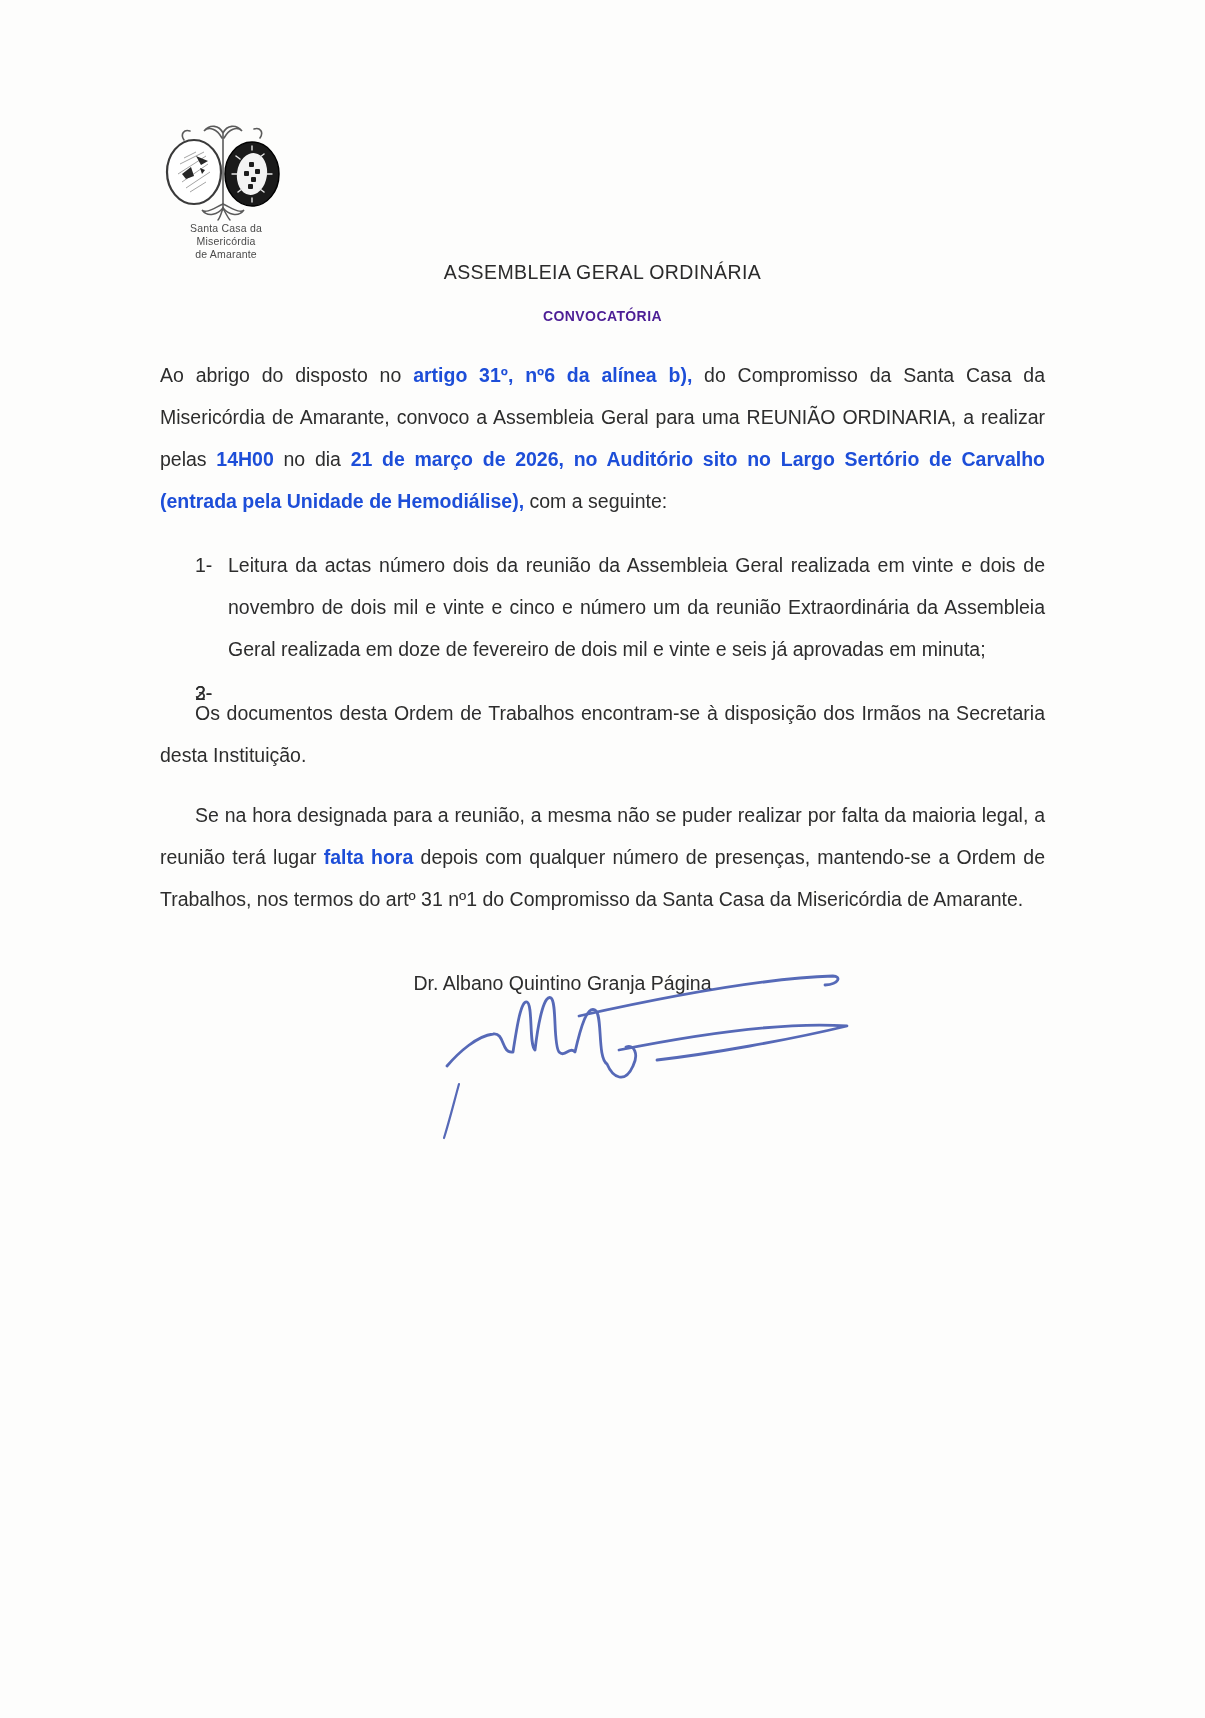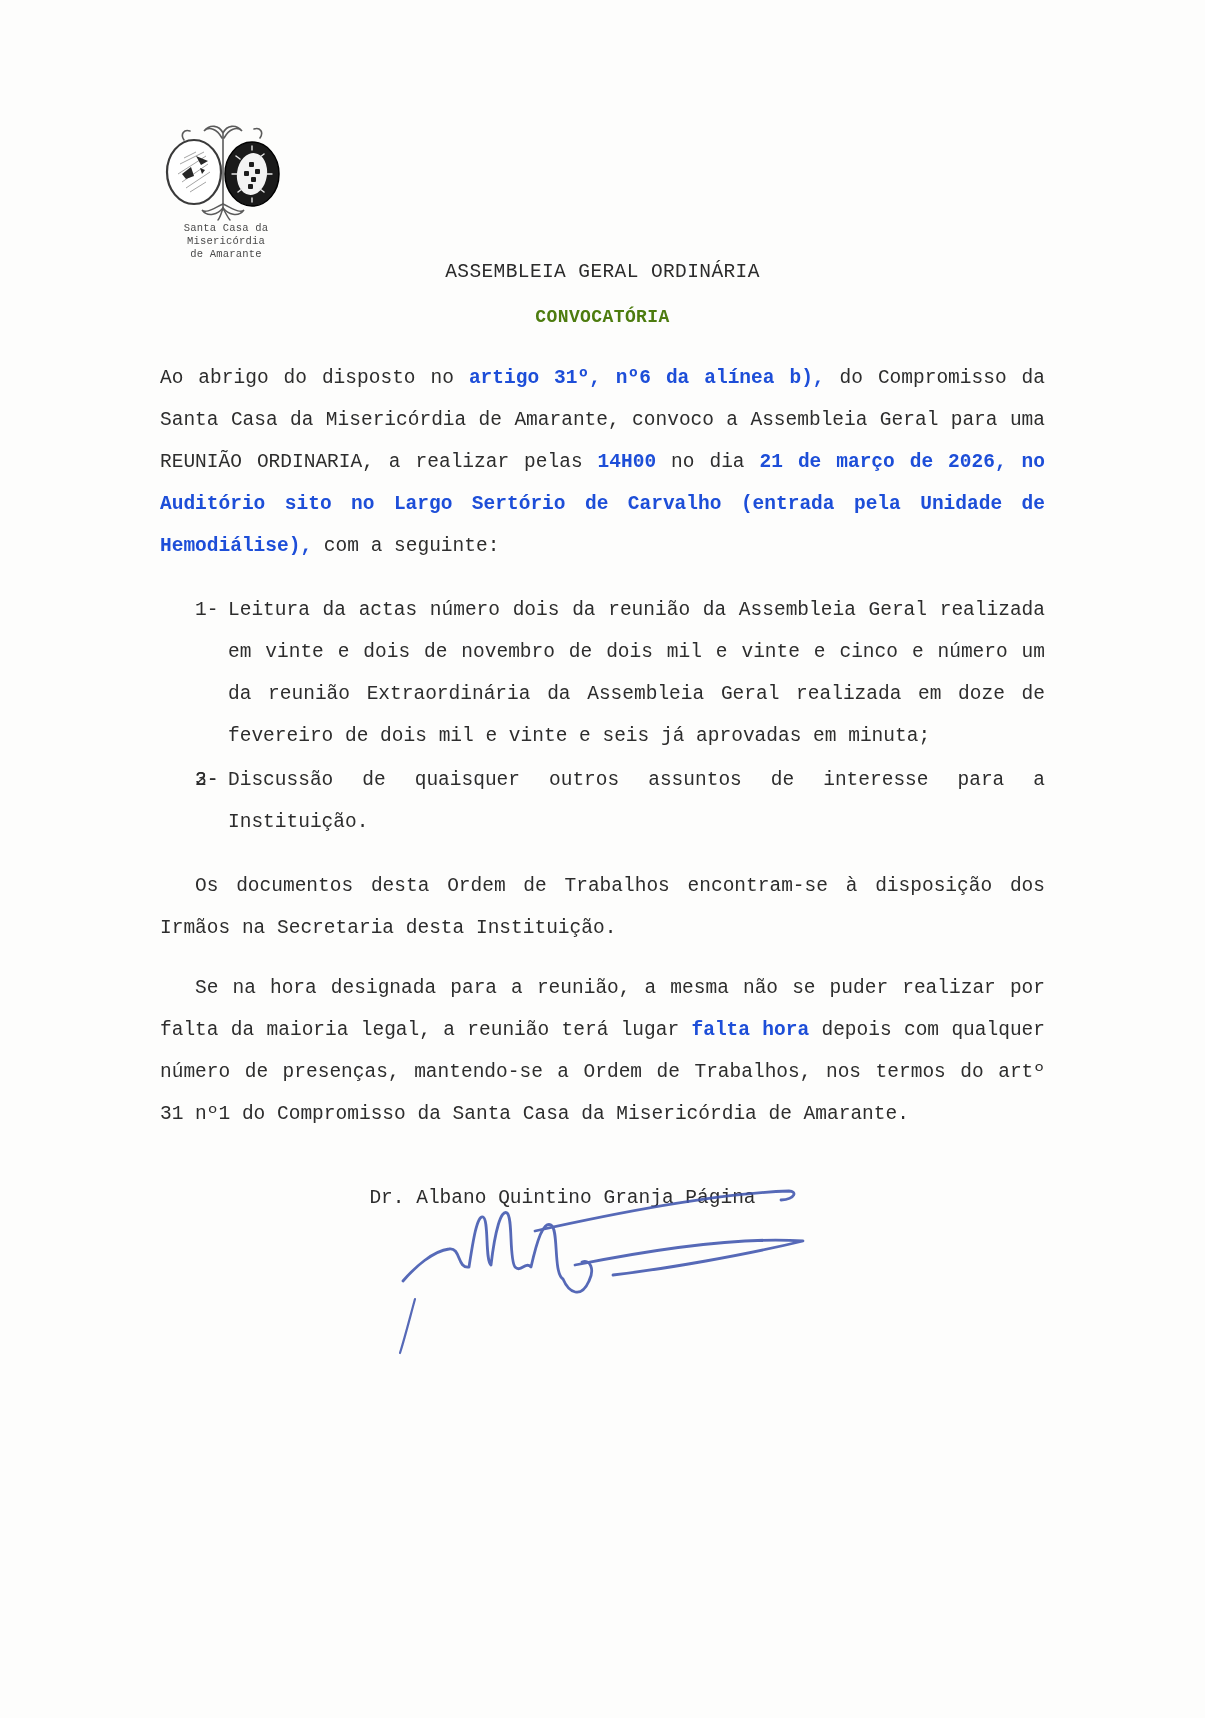--- a/index.html
+++ b/index.html
@@ -1,34 +1,34 @@
 <!DOCTYPE html>
 <html lang="pt"><head>
 <meta charset="utf-8">
 <style>
   html,body{margin:0;padding:0;background:#fdfdfc;}
   .page{
     position:relative;
     width:1205px;height:1492px;
     background:#fdfdfc;
-    font-family:Liberation Mono, monospace;
+    font-family:Liberation Sans, sans-serif;
     color:#2d2d2d;
     overflow:hidden;
   }
   .content{padding:0 160px;}
   b{font-weight:700;color:#1d4ed8;}
 
   
   .logo-wrap{margin:122px 0 0 0;width:132px;text-align:center;}
   .logo-svg{display:block;margin:0 auto;}
   .logo-caption{font-size:10.5px;line-height:13px;color:#4a4a4a;letter-spacing:.2px;}
 
   
   .doc-title{text-align:center;font-size:19.5px;letter-spacing:.4px;color:#2b2b2b;}
-  .doc-subtitle{margin-top:24px;text-align:center;font-size:18px;font-weight:700;letter-spacing:.4px;color:#4d7c0f;}
+  .doc-subtitle{margin-top:24px;text-align:center;font-size:14px;font-weight:700;letter-spacing:.4px;color:#4c1d95;}
 
   
   .bodytext{font-size:19.5px;line-height:42px;text-align:justify;}
   .intro{margin-top:30px;}
   .order-heading{margin-top:46px;text-align:center;font-size:19.5px;letter-spacing:.3px;}
   .order-list{margin-top:22px;}
   .order-item{position:relative;padding-left:68px;margin-bottom:2px;}
   .order-item .marker{position:absolute;left:35px;top:0;}
   .para-indent{text-indent:35px;}
   .para-documents{margin-top:22px;}
@@ -117,21 +117,20 @@
     <div class="order-list">
       <div class="bodytext order-item">
         <span class="marker">1-</span>
         <span><span>Leitura da actas número dois da reunião da Assembleia Geral realizada em vinte e dois de novembro de dois mil e vinte e cinco e número um da reunião Extraordinária da Assembleia Geral realizada em doze de fevereiro de dois mil e vinte e seis já aprovadas em minuta;</span></span>
       </div>
       <div class="bodytext order-item">
         <span class="marker">2-</span>
       </div>
       <div class="bodytext order-item">
         <span class="marker">3-</span>
-        <span><span>Discussão de quaisquer outros assuntos de interesse para a Instituição.</span></span>
       </div>
     </div>
 
     <div class="bodytext para-indent para-documents"><span>Os documentos desta Ordem de Trabalhos encontram-se à disposição dos Irmãos na Secretaria desta Instituição.</span></div>
     <div class="bodytext para-indent para-quorum"><span>Se na hora designada para a reunião, a mesma não se puder realizar por falta da maioria legal, a reunião terá lugar </span><b>falta hora</b><span> depois com qualquer número de presenças, mantendo-se a Ordem de Trabalhos, nos termos do artº 31 nº1 do Compromisso da Santa Casa da Misericórdia de Amarante.</span></div>
 
 
     <div class="sig-block">
       <div class="sig-inner">
         <svg class="sig-svg" width="430" height="178" viewBox="0 0 430 178">

